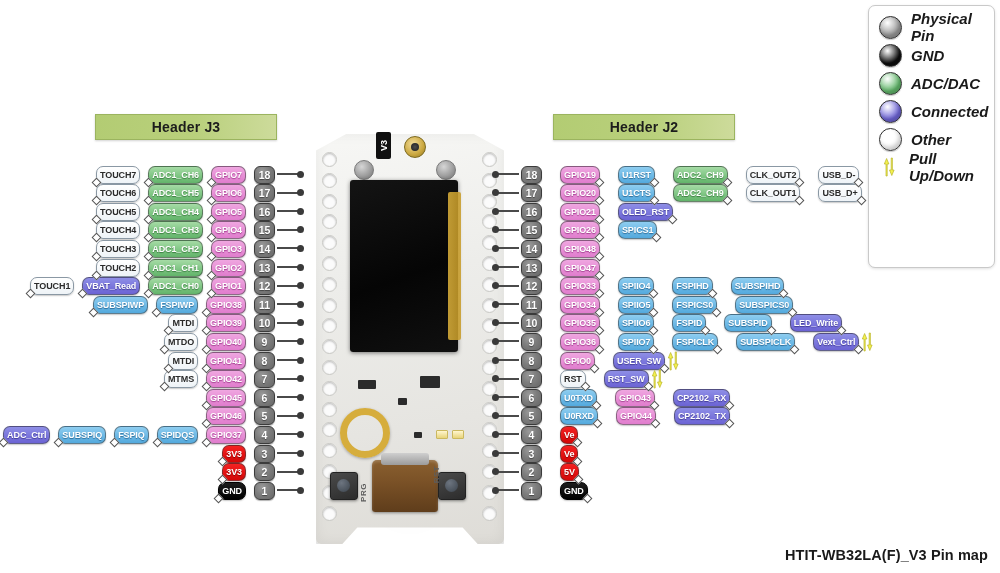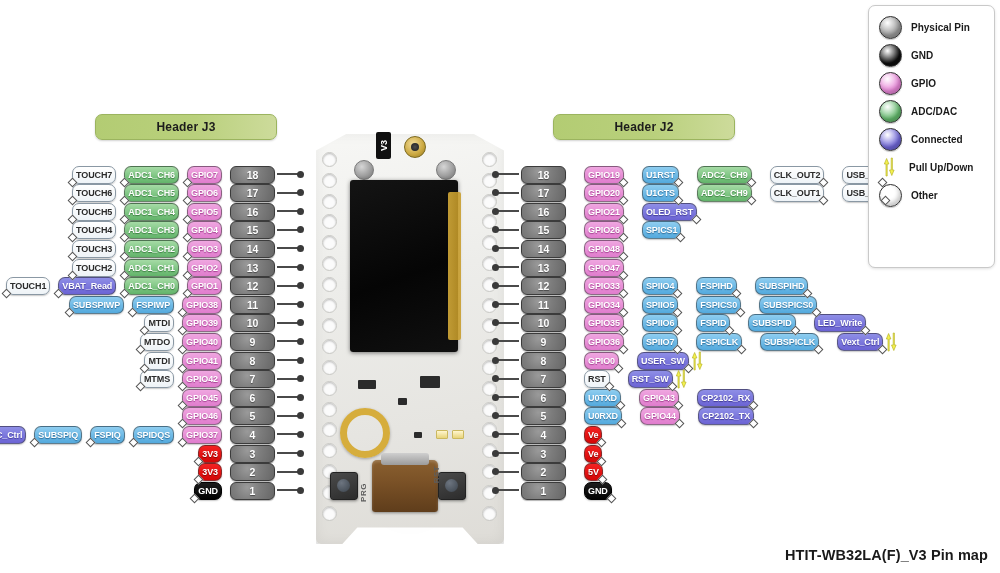--- a/index.html
+++ b/index.html
@@ -11,26 +11,26 @@
     position: relative;
     overflow: hidden;
     font-family: "Liberation Sans", sans-serif;
     -webkit-font-smoothing: antialiased;
   }
 
   
   .hdr-badge {
     position: absolute;
     height: 24px;
-    border-radius: 7px;
+    border-radius: 0;
     background: linear-gradient(to right, #b3cc73 0%, #b9d07c 55%, #cddb9b 100%);
     border: 1px solid #9bb45f;
     box-shadow: 0 1px 2px rgba(0,0,0,.18);
     color: #1c1c1c;
-    font-size: 12px;
+    font-size: 14px;
     font-weight: bold;
     display: flex;
     align-items: center;
     justify-content: center;
     letter-spacing: .2px;
   }
   #hdr-j3 { left: 95px; top: 114px; width: 180px; }
   #hdr-j2 { left: 553px; top: 114px; width: 180px; }
 
   
@@ -38,21 +38,21 @@
     position: absolute;
     height: 19px;
     display: flex;
     align-items: center;
   }
   .row.left  { right: 725px; flex-direction: row-reverse; justify-content: flex-start; }
   .row.right { left: 521px; flex-direction: row; justify-content: flex-start; }
 
   
   .pin {
-    width: 45px; height: 18px;
+    width: 21px; height: 18px;
     min-width: 21px;
     border-radius: 6px;
     background: radial-gradient(circle at 38% 28%, #9a9a9a 0%, #7d7d7d 45%, #666 100%);
     border: 1.6px solid #3b3b3b;
     color: #fff;
     font-size: 10.5px;
     font-weight: bold;
     display: flex; align-items: center; justify-content: center;
     box-shadow: 0 1px 1px rgba(0,0,0,.3);
     text-shadow: 0 1px 1px rgba(0,0,0,.45);
@@ -149,23 +149,24 @@
     padding-left: 10px;
   }
   .leg-dot {
     width: 21px; height: 21px; min-width:21px;
     border-radius: 50%;
     border: 1.5px solid #2e2e2e;
     margin-right: 9px;
     box-shadow: inset -2px -3px 4px rgba(0,0,0,.22), 0 1px 1px rgba(0,0,0,.2);
   }
   .leg-label {
-    font-size: 10px;
+    font-size: 15px;
     font-weight: bold;
     color: #1a1a1a;
+    font-style: italic;
   }
   .leg-arrows { width:21px; min-width:21px; margin-right:9px; display:flex; justify-content:center;}
 
   
   #board-wrap {
     position: absolute;
     left: 296px; top: 130px;
     width: 228px; height: 420px;
   }
   #board-shadow{
@@ -692,39 +693,35 @@
 <div id="legend">
     <div class="leg-row">
       <div class="leg-dot" style="background: radial-gradient(circle at 36% 28%, rgba(255, 255, 255, 0.45) 0%, rgb(154, 154, 154) 62%, rgb(154, 154, 154) 100%);"></div>
       <div class="leg-label">Physical Pin</div>
     </div>
     <div class="leg-row">
       <div class="leg-dot" style="background: radial-gradient(circle at 36% 28%, rgba(255, 255, 255, 0.45) 0%, rgb(13, 13, 13) 62%, rgb(13, 13, 13) 100%);"></div>
       <div class="leg-label">GND</div>
     </div>
     <div class="leg-row">
-      <div class="leg-dot" style="background: radial-gradient(circle at 36% 28%, rgba(255, 255, 255, 0.45) 0%, rgb(232, 134, 216) 62%, rgb(232, 134, 216) 100%);"></div>
-      <div class="leg-label">GPIO</div>
-    </div>
-    <div class="leg-row">
       <div class="leg-dot" style="background: radial-gradient(circle at 36% 28%, rgba(255, 255, 255, 0.45) 0%, rgb(99, 185, 108) 62%, rgb(99, 185, 108) 100%);"></div>
       <div class="leg-label">ADC/DAC</div>
     </div>
     <div class="leg-row">
       <div class="leg-dot" style="background: radial-gradient(circle at 36% 28%, rgba(255, 255, 255, 0.45) 0%, rgb(111, 102, 216) 62%, rgb(111, 102, 216) 100%);"></div>
       <div class="leg-label">Connected</div>
+    </div>
+    <div class="leg-row">
+      <div class="leg-dot" style="background: radial-gradient(circle at 36% 28%, rgb(255, 255, 255) 0%, rgb(255, 255, 255) 62%, rgb(255, 255, 255) 100%);"></div>
+      <div class="leg-label">Other</div>
     </div>
     <div class="leg-row">
       <div class="leg-arrows">
         <svg width="11" height="20" viewBox="0 0 11 20">
           <path d="M2 19 L2 7 L0.3 7 L2.6 1.5 L4.9 7 L3.2 7 L3.2 19 Z" fill="#f4f14e" stroke="#b9b52c" stroke-width=".7"></path>
           <path d="M7.2 1 L7.2 13 L5.5 13 L7.8 18.5 L10.1 13 L8.4 13 L8.4 1 Z" fill="#f4f14e" stroke="#b9b52c" stroke-width=".7"></path>
         </svg>
       </div>
       <div class="leg-label">Pull Up/Down</div>
     </div>
-    <div class="leg-row">
-      <div class="leg-dot" style="background: radial-gradient(circle at 36% 28%, rgb(255, 255, 255) 0%, rgb(255, 255, 255) 62%, rgb(255, 255, 255) 100%);"></div>
-      <div class="leg-label">Other</div>
-    </div>
   </div>
 
 <div id="footer-title">HTIT-WB32LA(F)_V3 Pin map</div>
 
 </body></html>

